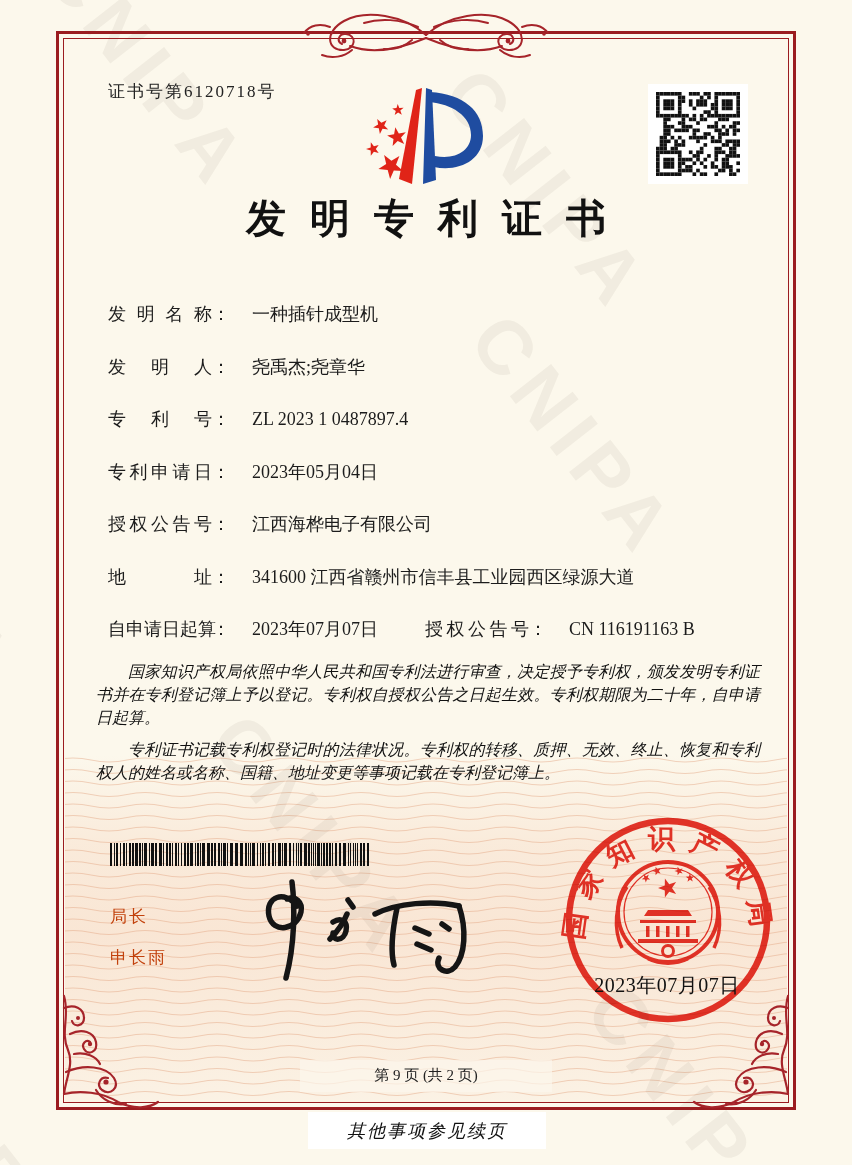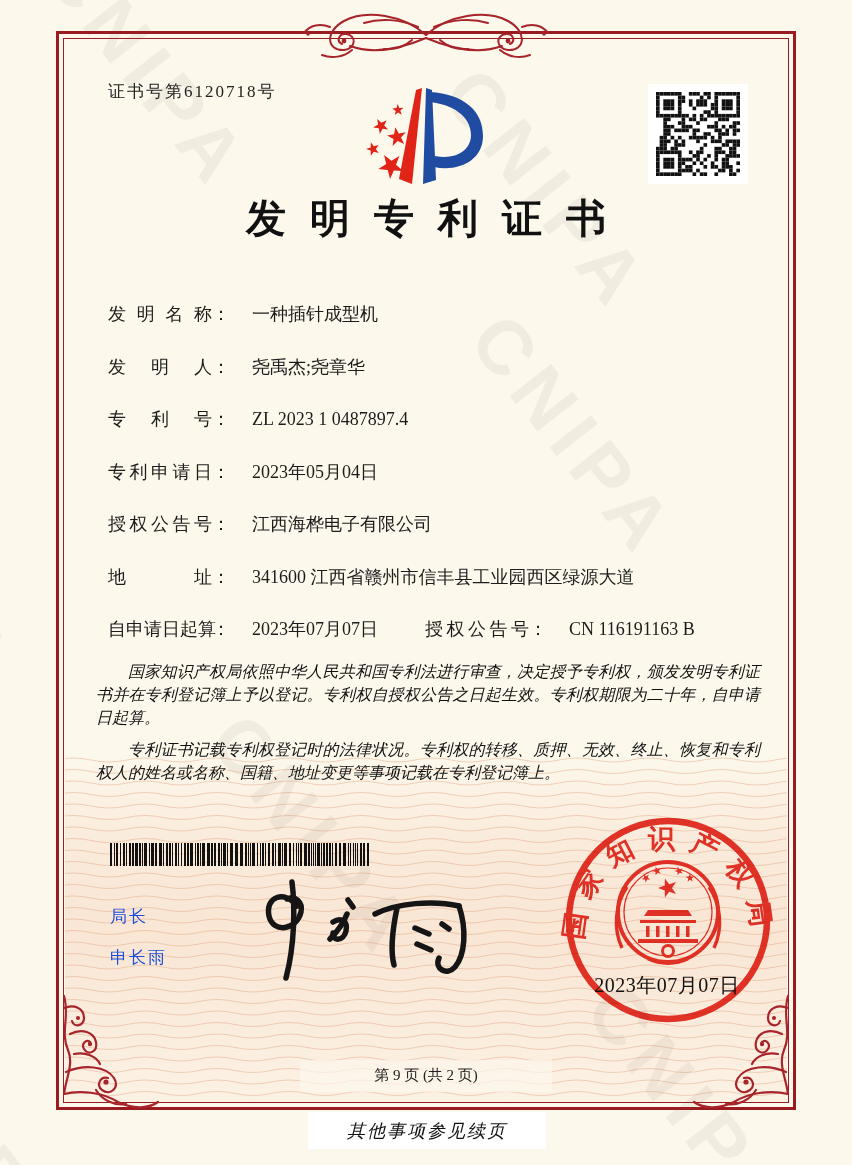--- a/index.html
+++ b/index.html
@@ -44,21 +44,21 @@
   .fvalue{margin-left:22px;}
   .grant-pair2{position:absolute;left:317px;}
 
   .paras{position:absolute;left:96px;top:660px;width:668px;z-index:4;
          font-size:16px;line-height:23px;color:#111;font-style:italic;}
   .paras p{margin:0 4px 9px 0;text-indent:2em;text-align:justify;}
 
   .barcode{position:absolute;left:110px;top:843px;width:262px;height:23px;z-index:4;}
 
   .director{position:absolute;left:110px;top:905px;z-index:4;
-            font-family:"Liberation Sans",sans-serif;font-size:17px;color:#1d4ed8;letter-spacing:2px;}
+            font-family:"Liberation Sans",sans-serif;font-size:17px;color:#c2410c;letter-spacing:2px;}
   .director div{margin-bottom:18px;}
   .signature{position:absolute;left:235px;top:872px;width:250px;height:115px;z-index:4;}
 
   .seal{position:absolute;left:560px;top:812px;width:216px;height:216px;z-index:4;
         opacity:.93;mix-blend-mode:multiply;}
   .seal-date{position:absolute;left:582px;top:972px;width:170px;text-align:center;z-index:5;
              font-size:20px;color:#111;letter-spacing:.5px;}
 
   .footer-backing{position:absolute;left:300px;top:1060px;width:252px;height:32px;
                   background:rgba(252,247,236,.7);z-index:3;}

